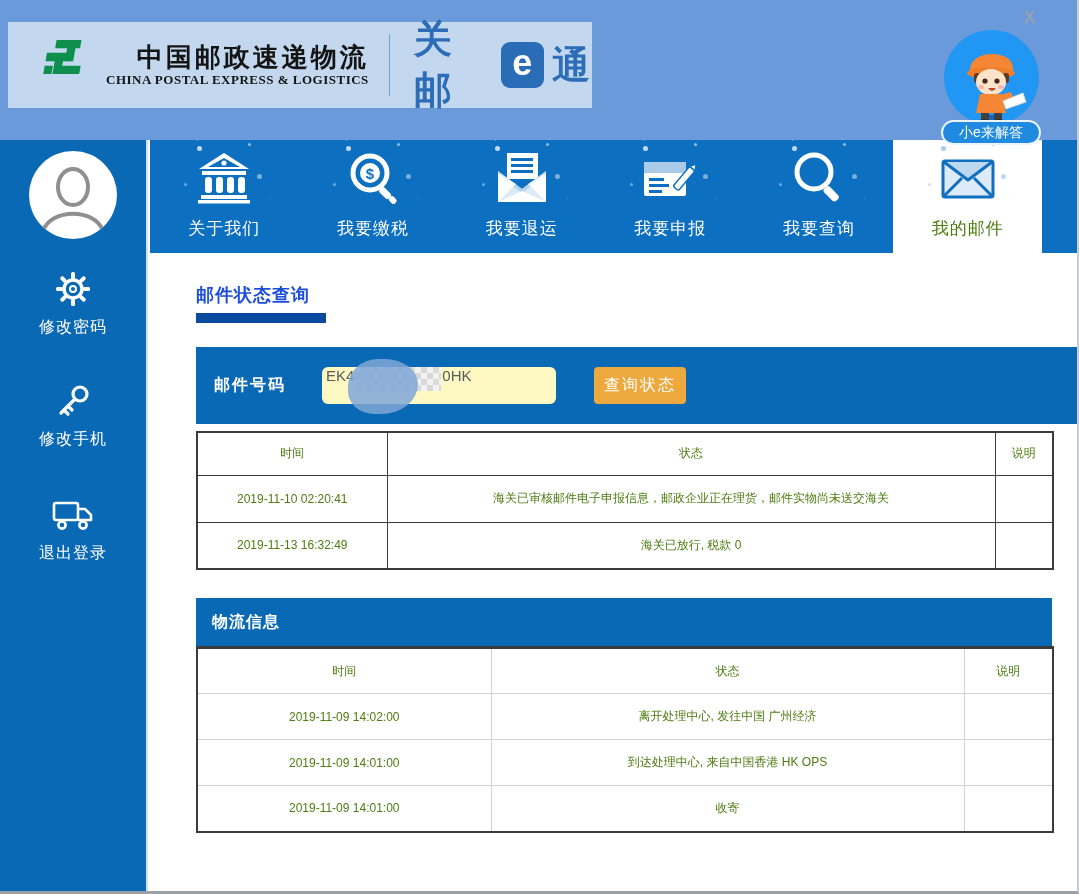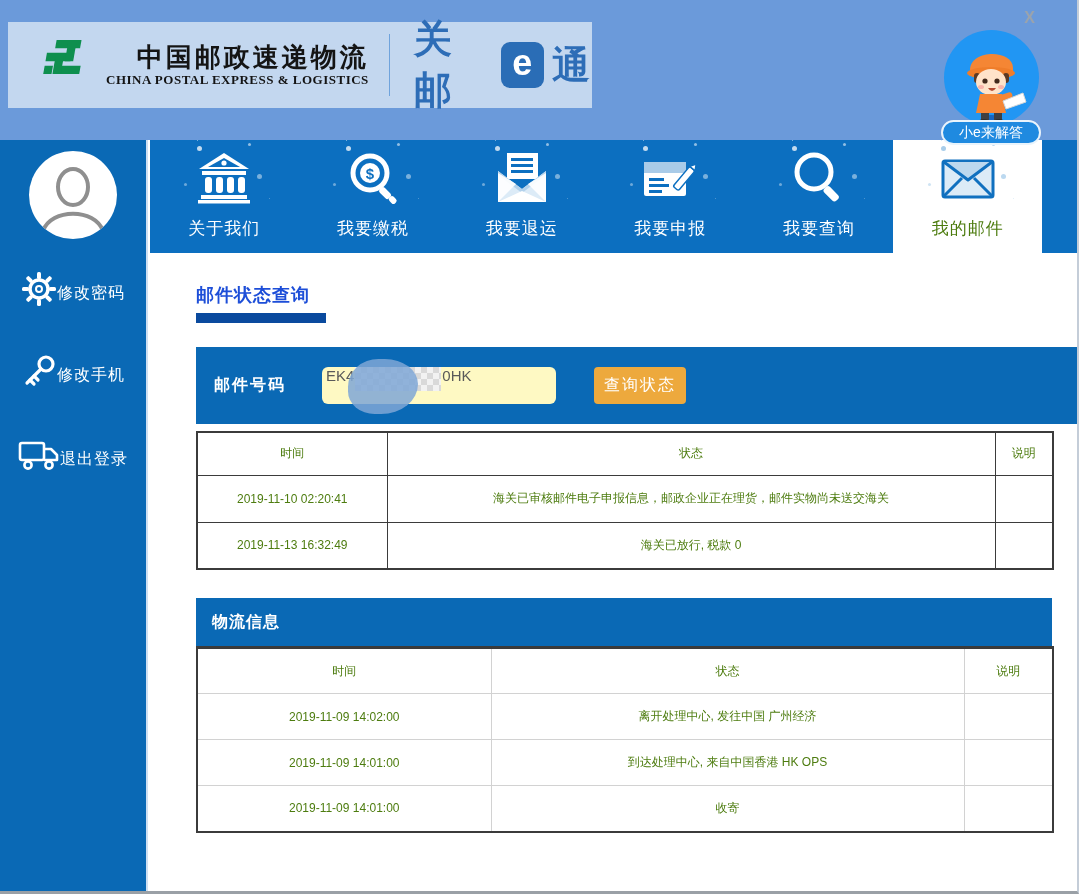--- a/index.html
+++ b/index.html
@@ -20,21 +20,21 @@
   .ebox{width:44px;height:46px;background:#2a6db6;border-radius:9px;color:#fff;font-size:36px;font-weight:bold;
         display:flex;align-items:center;justify-content:center;margin:0 8px;padding-bottom:4px;}
   .close-x{position:absolute;top:10px;right:42px;color:#9aa3ad;font-size:16px;font-weight:bold;cursor:pointer;line-height:16px;}
   .mascot{position:absolute;left:941px;top:29px;width:100px;text-align:center;z-index:6;}
   .mascot-pill{position:relative;margin:-10px auto 12px;width:100px;height:25px;background:#1f8ae0;border:2px solid rgba(255,255,255,.9);
                border-radius:14px;color:#fff;font-size:14px;line-height:21px;z-index:7;}
   
   .sidebar{position:absolute;top:140px;left:0;bottom:0;width:148px;background:#0a69b5;
            border-right:2px solid #cfe0f2;display:flex;flex-direction:column;align-items:center;z-index:2;}
   .avatar{margin-top:11px;width:88px;height:88px;border-radius:50%;background:#fff;overflow:hidden;flex:0 0 auto;}
-  .side-item{display:flex;align-items:center;cursor:pointer;}
+  .side-item{display:flex;flex-direction:column;align-items:center;cursor:pointer;}
   .side-item .side-icon{display:flex;align-items:center;justify-content:center;height:38px;}
   .side-label{margin-top:9px;color:#fff;font-size:16px;letter-spacing:1px;}
   .si-gear{margin-top:31px;} .si-key{margin-top:44px;} .si-truck{margin-top:46px;}
   
   .nav{position:absolute;top:140px;left:150px;right:0;height:113px;background:#0c6fc0;z-index:1;}
   .nav-inner{display:flex;width:892px;height:113px;}
   .nav-item{flex:1 1 0;display:flex;flex-direction:column;align-items:center;padding-top:8px;cursor:pointer;position:relative;}
   .nav-item.active{background:#ffffff;}
   .icon-wrap{position:relative;width:62px;height:60px;display:flex;align-items:center;justify-content:center;}
   .nav-label{margin-top:9px;color:#fff;font-size:17px;letter-spacing:1px;}

